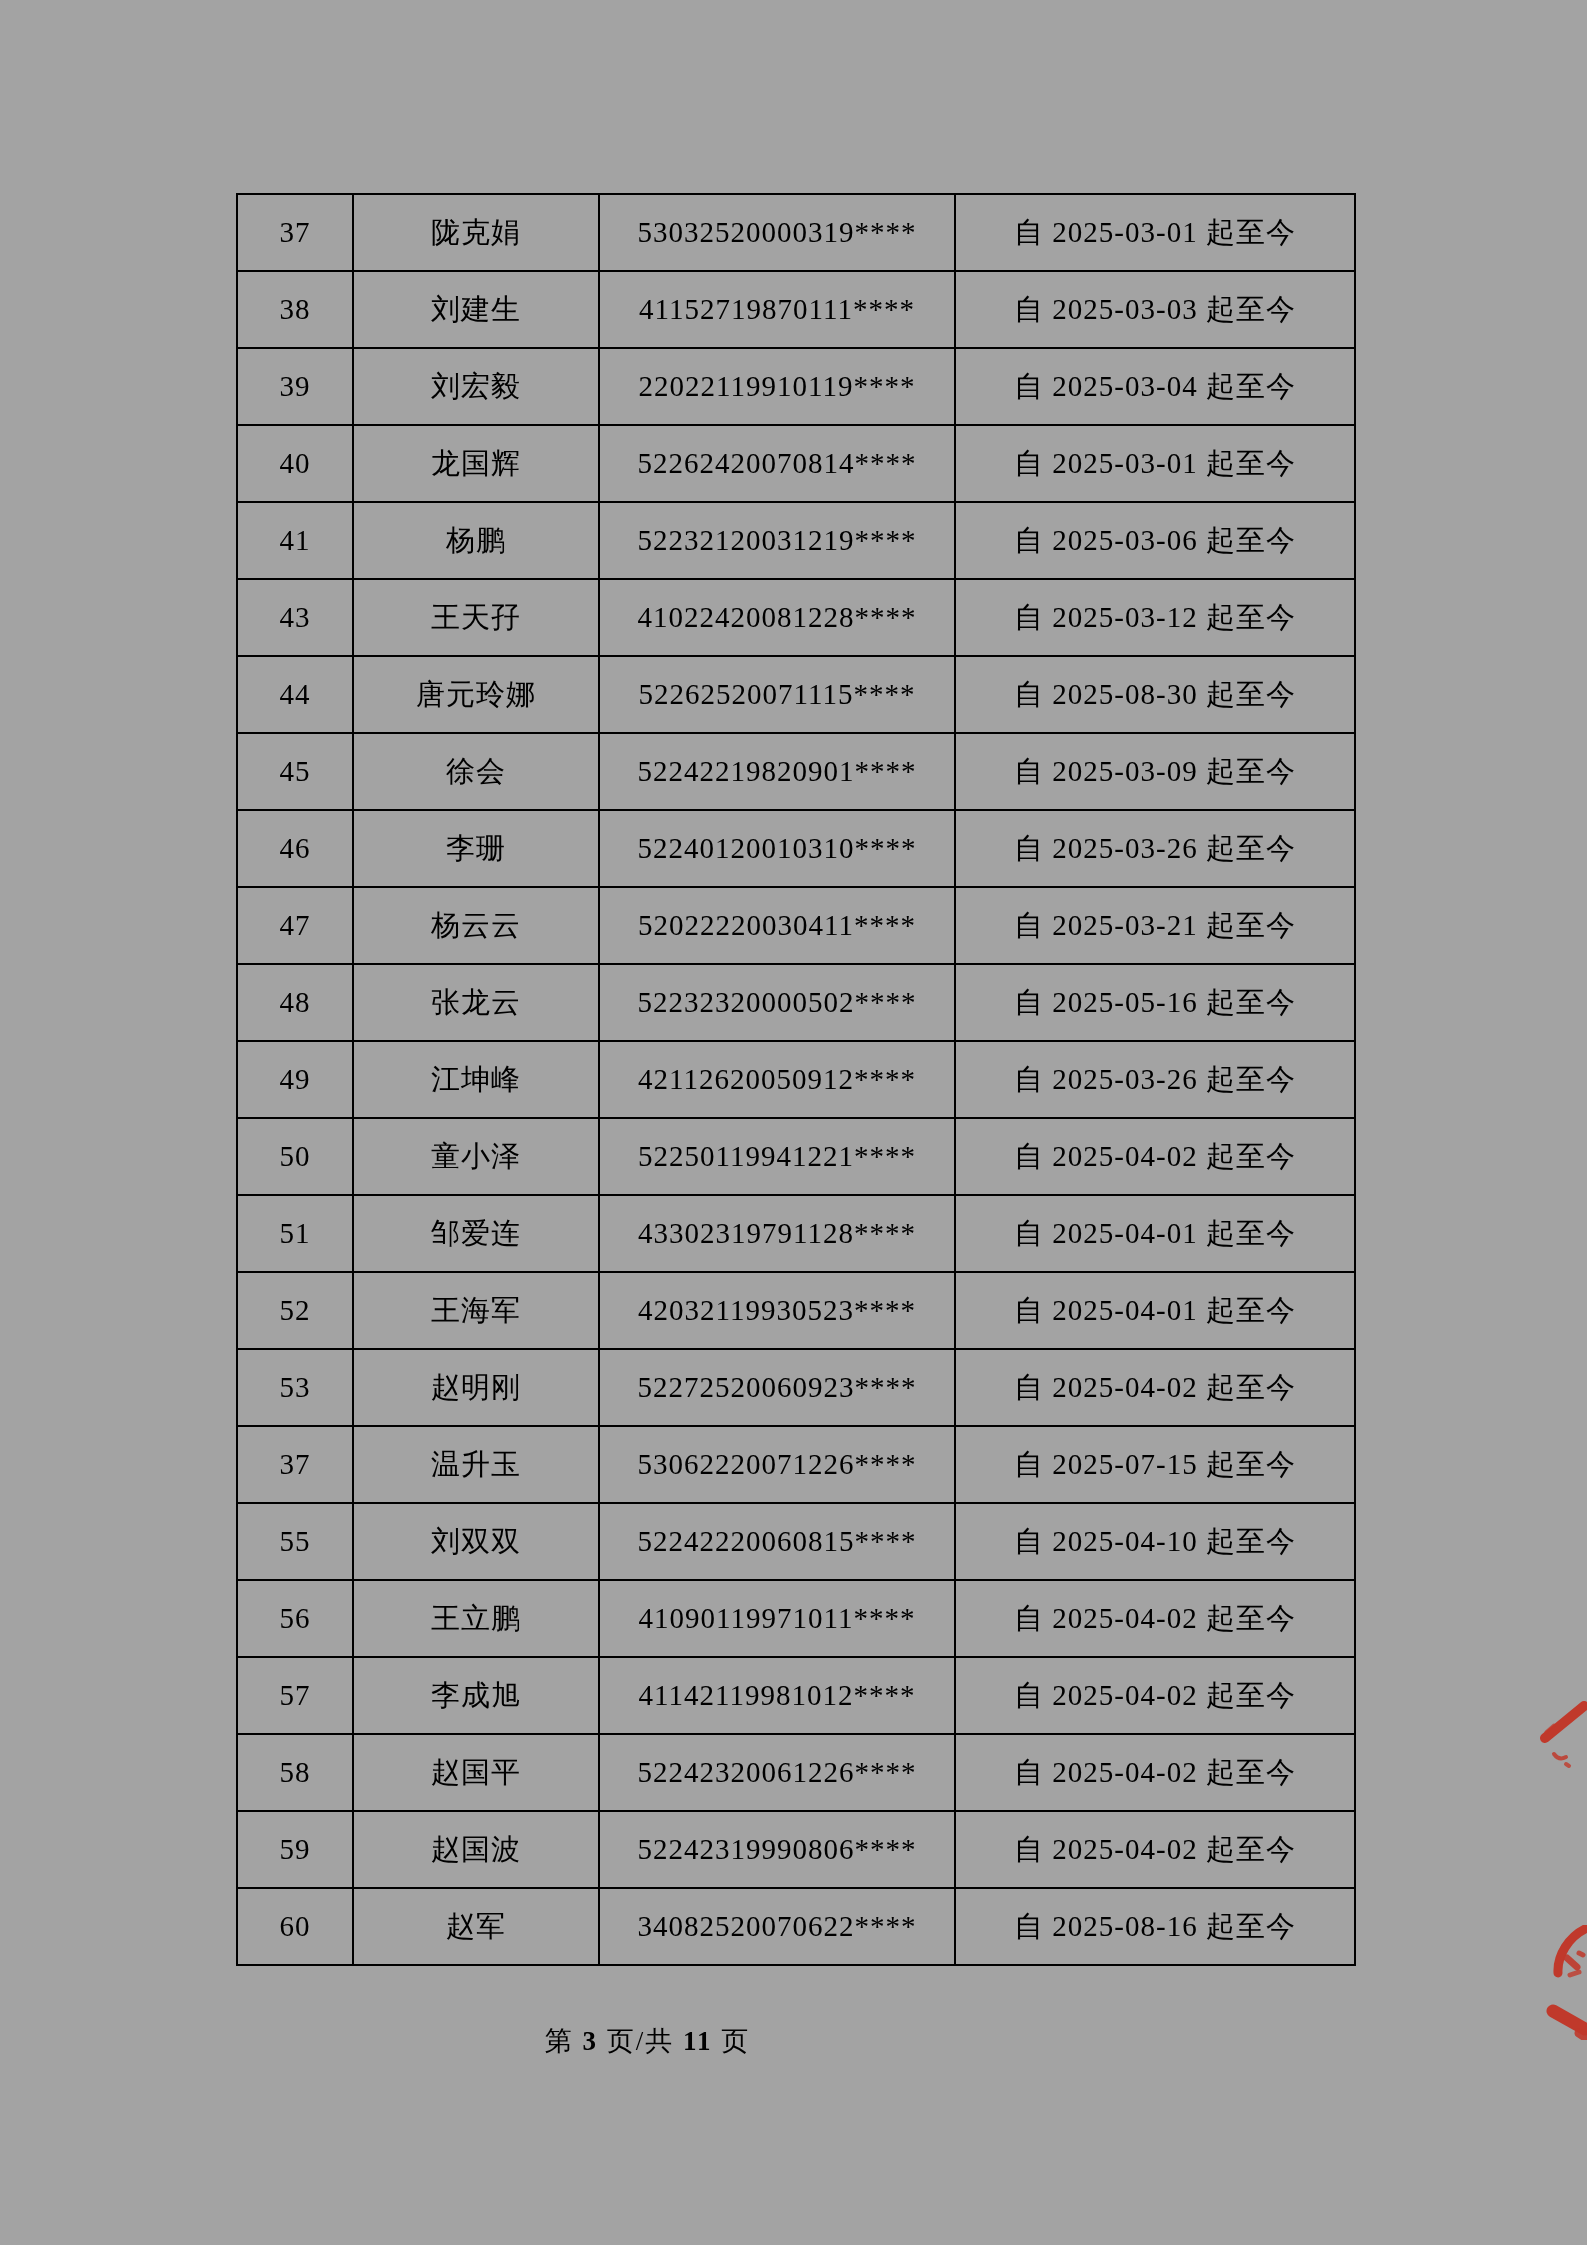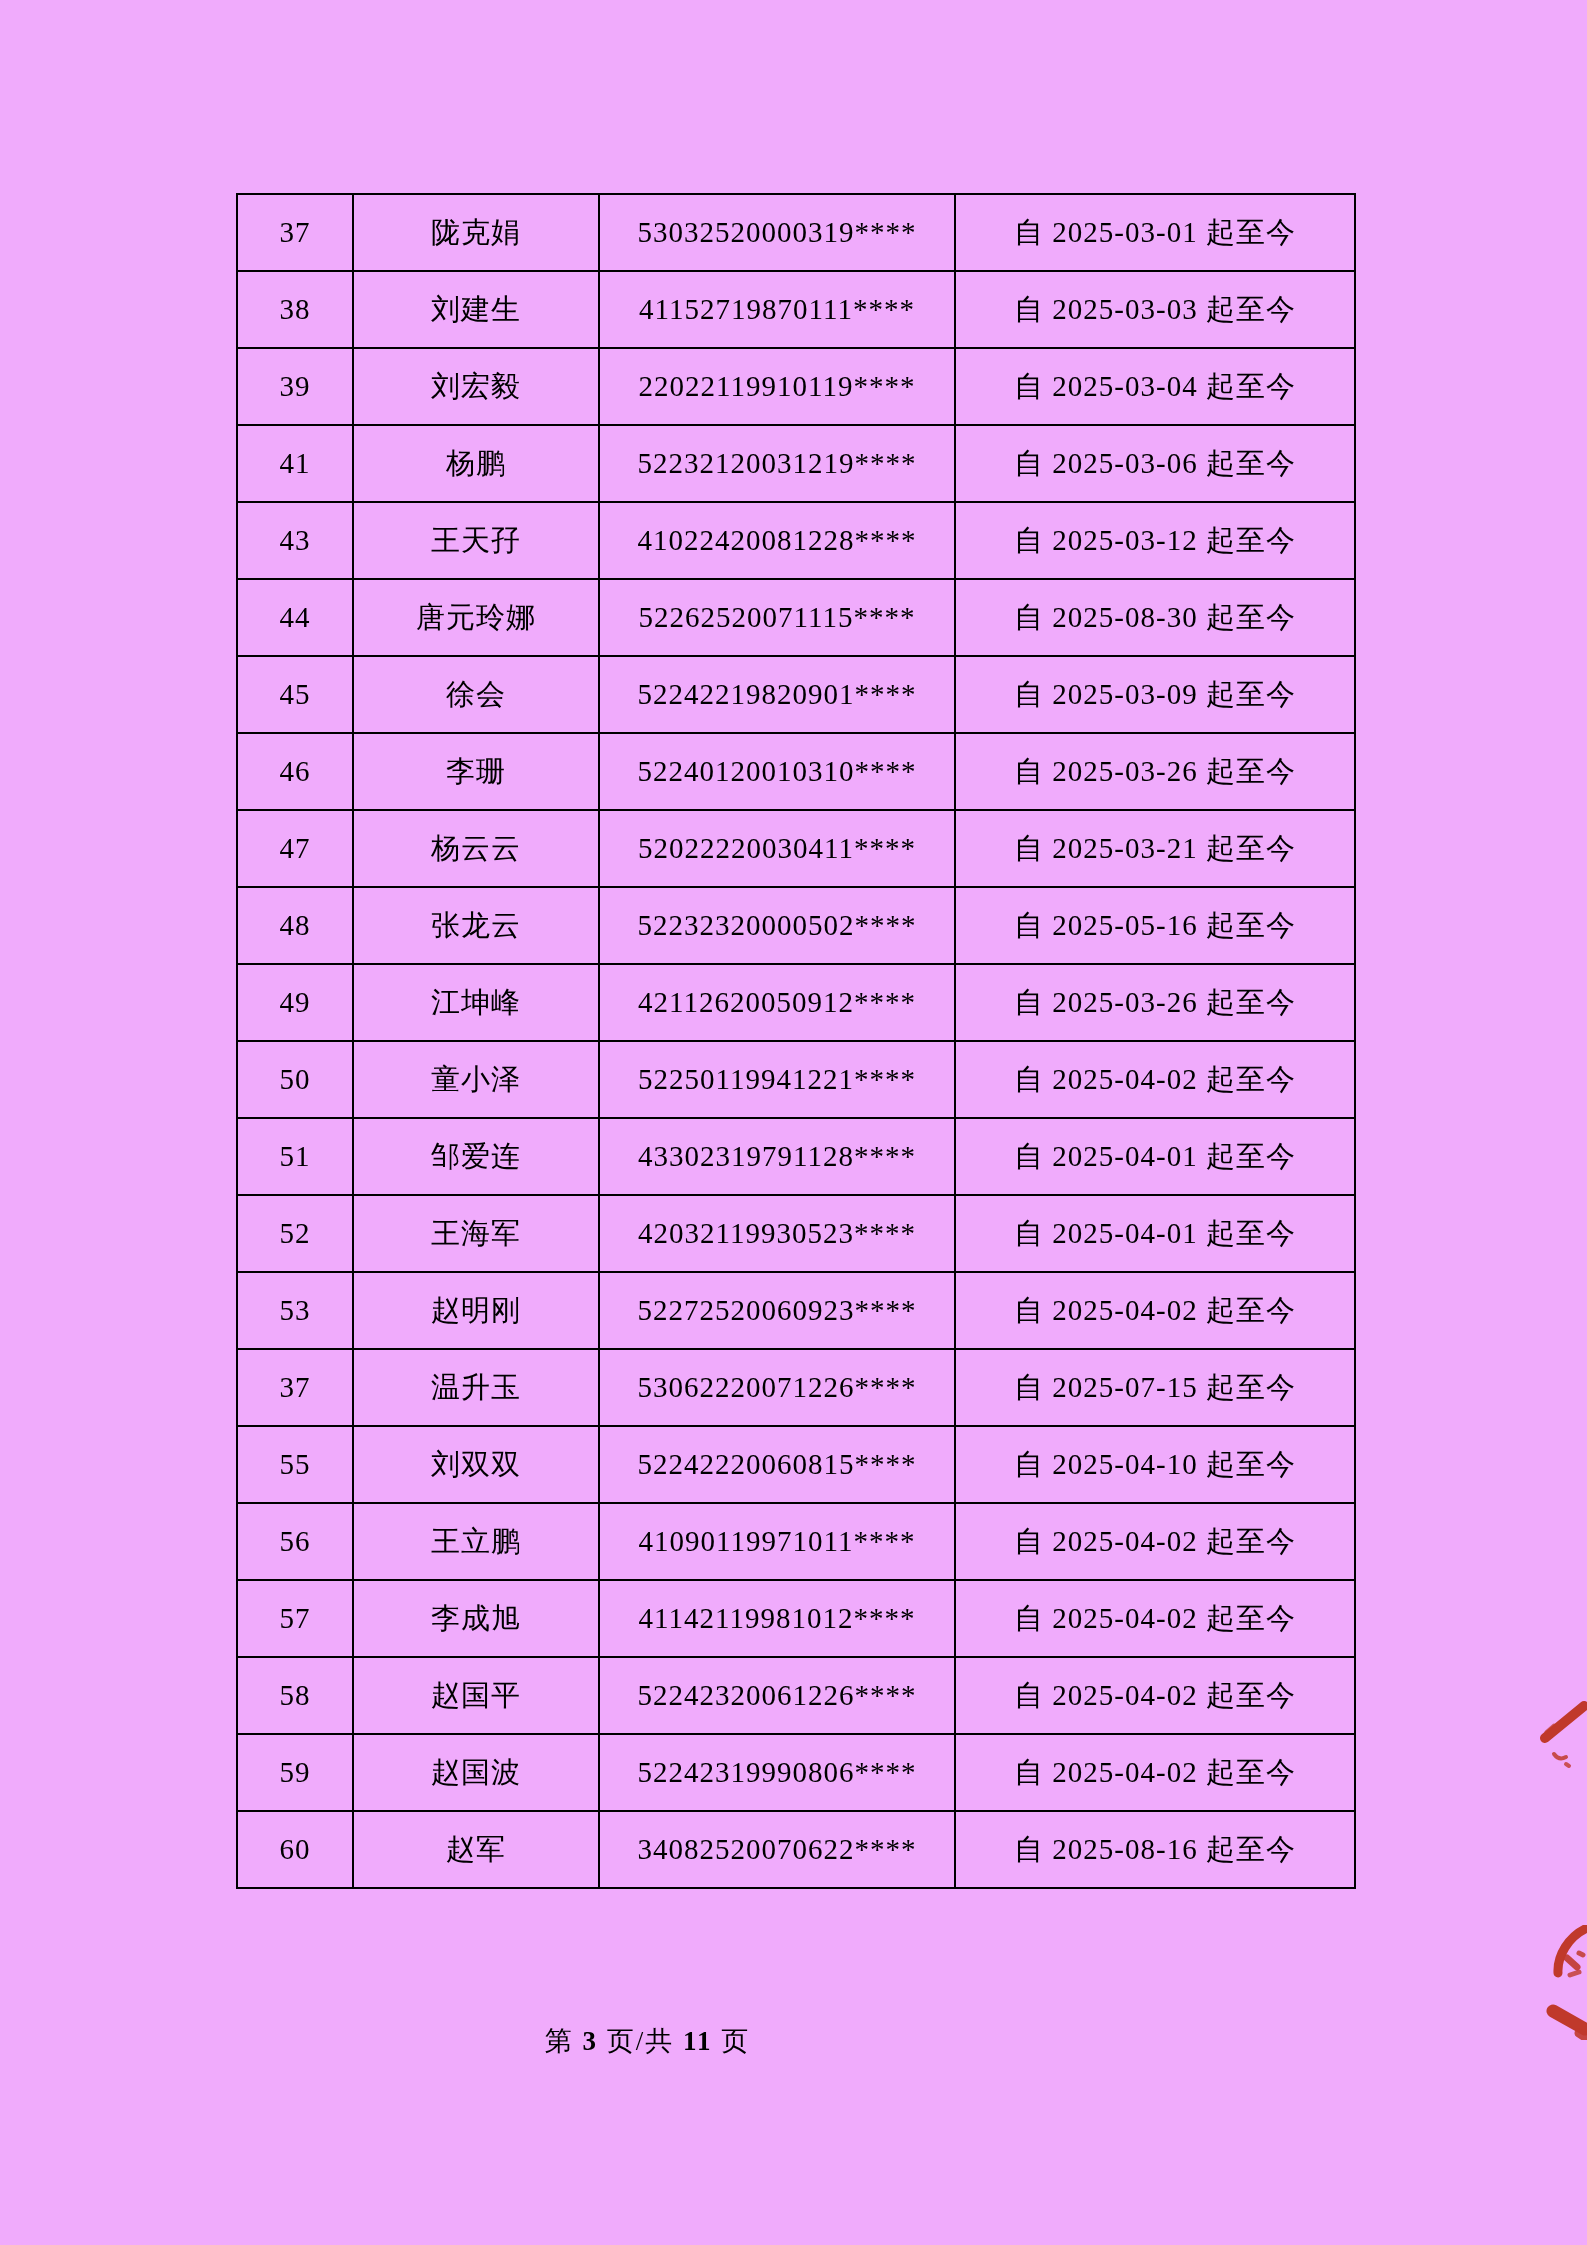--- a/index.html
+++ b/index.html
@@ -1,19 +1,19 @@
 <!DOCTYPE html>
 <html><head>
 <meta charset="utf-8">
 <style>
   html,body{margin:0;padding:0;background:#888;}
   .page{
     position:relative;
     width:1587px;height:2245px;
-    background:#f0abfc;
+    background:#a3a3a3;
     overflow:hidden;
     font-family:"Liberation Serif","DejaVu Serif",serif;
     color:#000;
   }
   table.roster{
     position:absolute;
     left:236px;top:193px;
     width:1118px;
     border-collapse:collapse;
     table-layout:fixed;
@@ -71,20 +71,26 @@
       <td class="c-period">自 2025-03-03 起至今</td>
     </tr>
 
     <tr>
       <td class="c-no">39</td>
       <td class="c-name">刘宏毅</td>
       <td class="c-id">22022119910119****</td>
       <td class="c-period">自 2025-03-04 起至今</td>
     </tr>
 
+    <tr>
+      <td class="c-no">40</td>
+      <td class="c-name">龙国辉</td>
+      <td class="c-id">52262420070814****</td>
+      <td class="c-period">自 2025-03-01 起至今</td>
+    </tr>
 
     <tr>
       <td class="c-no">41</td>
       <td class="c-name">杨鹏</td>
       <td class="c-id">52232120031219****</td>
       <td class="c-period">自 2025-03-06 起至今</td>
     </tr>
 
 
     <tr>

